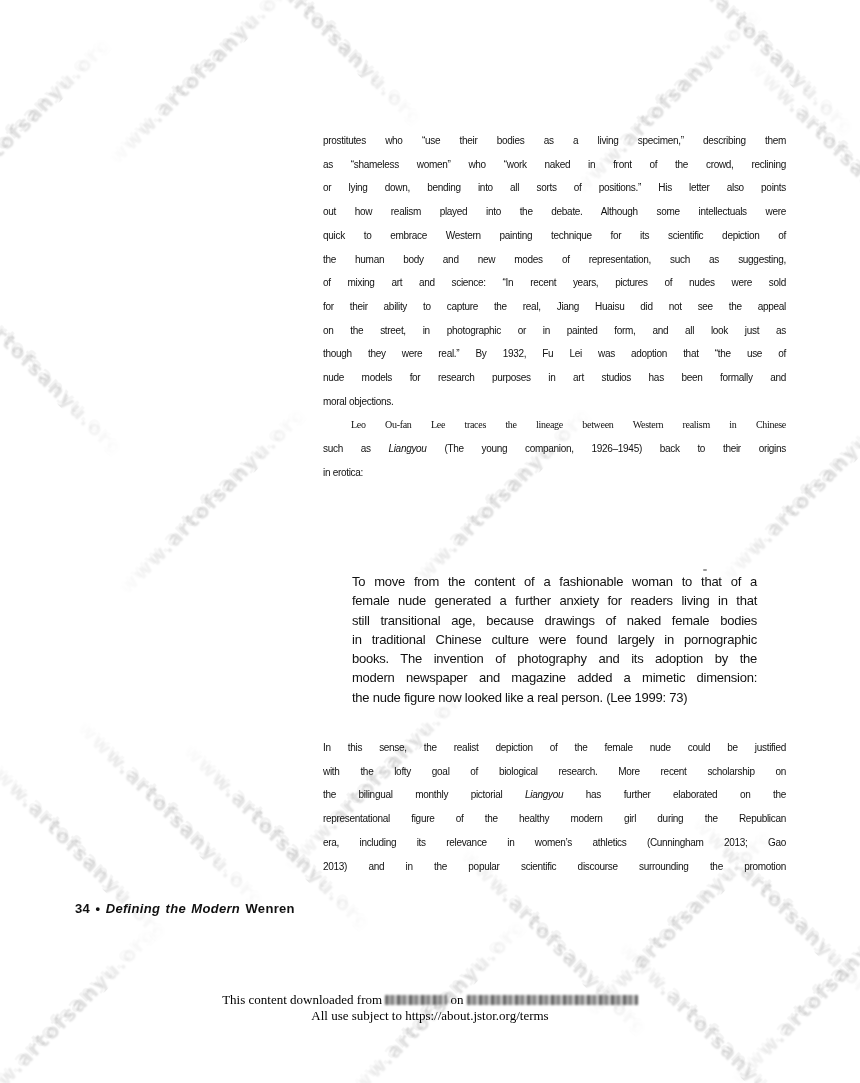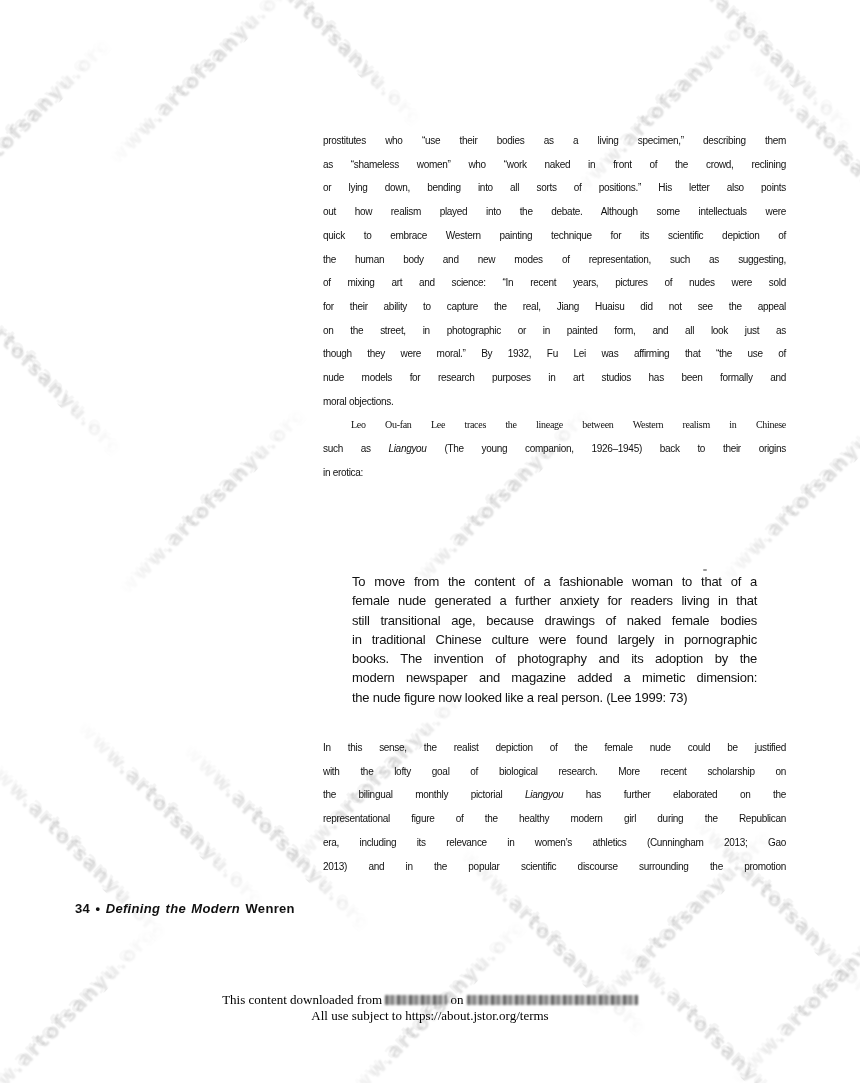--- a/index.html
+++ b/index.html
@@ -93,21 +93,21 @@
     <div>
         <div class="tl">prostitutes who “use their bodies as a living specimen,” describing them</div>
         <div class="tl">as “shameless women” who “work naked in front of the crowd, reclining</div>
         <div class="tl">or lying down, bending into all sorts of positions.” His letter also points</div>
         <div class="tl">out how realism played into the debate. Although some intellectuals were</div>
         <div class="tl">quick to embrace Western painting technique for its scientific depiction of</div>
         <div class="tl">the human body and new modes of representation, such as suggesting,</div>
         <div class="tl">of mixing art and science: “In recent years, pictures of nudes were sold</div>
         <div class="tl">for their ability to capture the real, Jiang Huaisu did not see the appeal</div>
         <div class="tl">on the street, in photographic or in painted form, and all look just as</div>
-        <div class="tl">though they were moral.” By 1932, Fu Lei was affirming that “the use of</div>
+        <div class="tl">though they were real.” By 1932, Fu Lei was adoption that “the use of</div>
         <div class="tl">nude models for research purposes in art studios has been formally and</div>
         <div class="tl last">moral objections.</div>
       </div>
     <div>
         <div class="tl indent">Leo Ou-fan Lee traces the lineage between Western realism in Chinese</div>
         <div class="tl">such as <i>Liangyou</i> (The young companion, 1926–1945) back to their origins</div>
         <div class="tl last">in erotica:</div>
       </div>
   </div>
 

